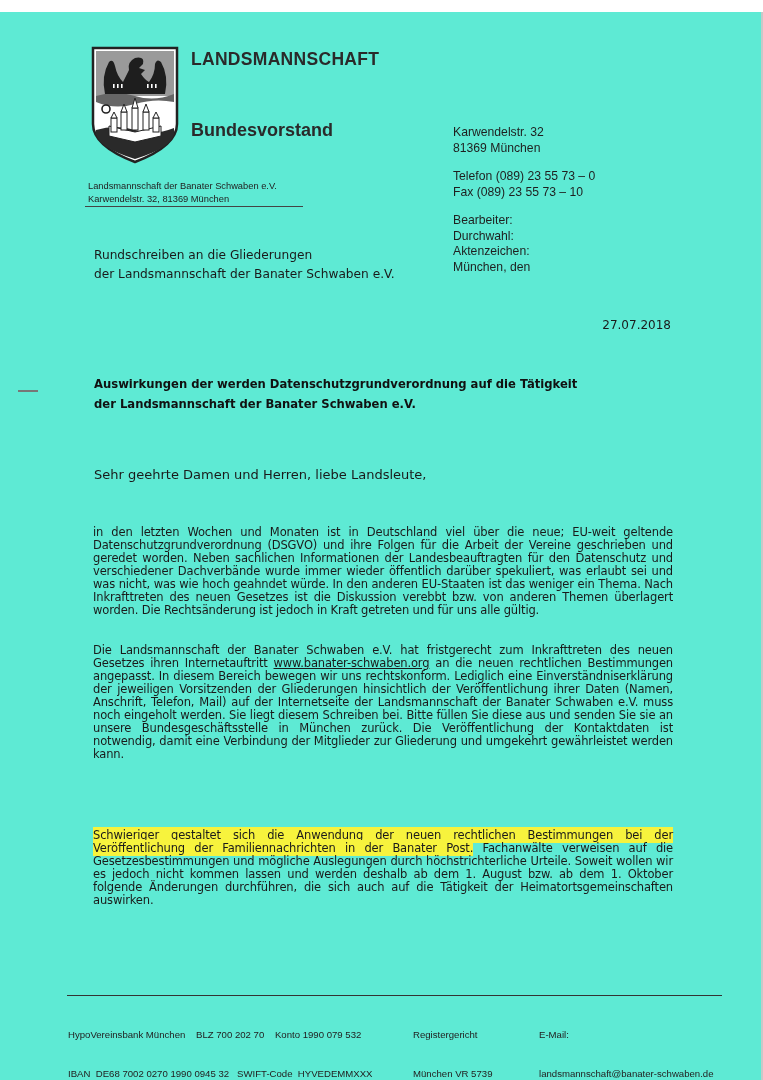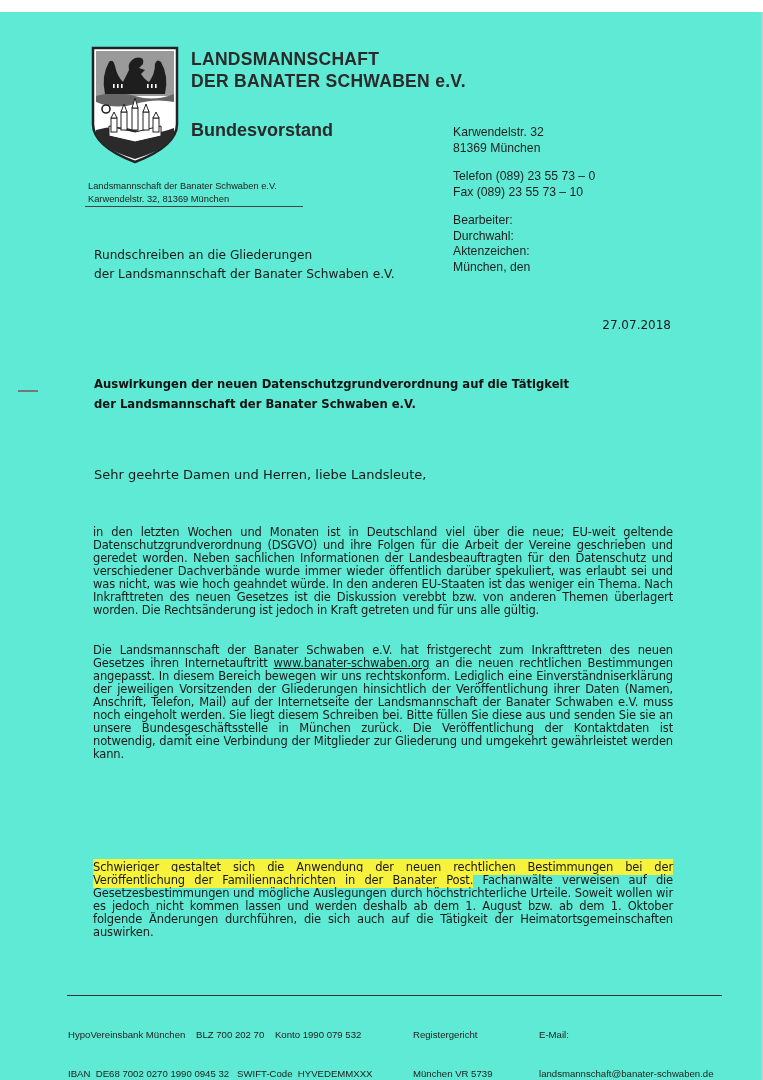--- a/index.html
+++ b/index.html
@@ -23,21 +23,21 @@
 
   .margin-mark { position:absolute; left:18px; top:378px; width:20px; height:1.5px; background:#777; }
 
   .subject { position:absolute; left:94px; top:362px; font-family:"DejaVu Sans", sans-serif; font-weight:bold; font-size:11.6px; line-height:20px; color:#111; }
 
   .salutation { position:absolute; left:94px; top:455px; font-family:"DejaVu Sans", sans-serif; font-size:13px; color:#1a1a1a; }
 
   .body { position:absolute; left:93px; width:580px; font-family:"DejaVu Sans", sans-serif; font-size:11.5px; line-height:13px; text-align:justify; color:#1a1a1a; letter-spacing:-0.15px; }
   .p1 { top:514px; }
   .p2 { top:632px; }
-  .p3 { top:817px;margin-top:32px; }
+  .p3 { top:817px; }
   .body a { color:#1a1a1a; text-decoration:underline; }
   .hl { background:#f7f33d; box-decoration-break:clone; -webkit-box-decoration-break:clone; padding:1px 0; }
 
   .footer-rule { position:absolute; left:67px; top:983px; width:655px; height:1px; background:#333; }
   .foot { position:absolute; font-family:"Liberation Sans", sans-serif; font-size:9.6px; line-height:13px; color:#222; white-space:pre; }
   .f-bank { left:68px; top:990px; }
   .f-reg { left:413px; top:990px; }
   .f-web { left:539px; top:990px; }
 </style>
 </head>
@@ -76,21 +76,20 @@
         <path d="M41 62 L44 52 L47 62 Z"></path>
       <rect x="52" y="66" width="6" height="18"></rect>
         <path d="M52 66 L55 58 L58 66 Z"></path>
       <rect x="62" y="72" width="6" height="14"></rect>
         <path d="M62 72 L65 66 L68 72 Z"></path>
     </g>
   </svg>
 
   <div class="org-name">
     <div>LANDSMANNSCHAFT</div>
-    <div>DER BANATER SCHWABEN e.V.</div>
   </div>
   <div class="org-sub">Bundesvorstand</div>
 
   <div class="sender-line">
     <div>Landsmannschaft der Banater Schwaben e.V.</div>
     <div>Karwendelstr. 32,  81369 München</div>
   </div>
   <div class="sender-rule"></div>
 
   <div class="addr-block">
@@ -109,21 +108,21 @@
   <div class="recipient">
     <div>Rundschreiben an die Gliederungen</div>
     <div>der Landsmannschaft der Banater Schwaben e.V.</div>
   </div>
 
   <div class="date">27.07.2018</div>
 
   <div class="margin-mark"></div>
 
   <div class="subject">
-    <div>Auswirkungen der neuen Datenschutzgrundverordnung auf die Tätigkeit</div>
+    <div>Auswirkungen der werden Datenschutzgrundverordnung auf die Tätigkeit</div>
     <div>der Landsmannschaft der Banater Schwaben e.V.</div>
   </div>
 
   <div class="salutation">Sehr geehrte Damen und Herren, liebe Landsleute,</div>
 
   <div class="body p1">in den letzten Wochen und Monaten ist in Deutschland viel über die neue; EU-weit geltende Datenschutzgrundverordnung (DSGVO) und ihre Folgen für die Arbeit der Vereine geschrieben und geredet worden. Neben sachlichen Informationen der Landesbeauftragten für den Datenschutz und verschiedener Dachverbände wurde immer wieder öffentlich darüber spekuliert, was erlaubt sei und was nicht, was wie hoch geahndet würde. In den anderen EU-Staaten ist das weniger ein Thema. Nach Inkrafttreten des neuen Gesetzes ist die Diskussion verebbt bzw. von anderen Themen überlagert worden. Die Rechtsänderung ist jedoch in Kraft getreten und für uns alle gültig.</div>
 
   <div class="body p2"><span>Die Landsmannschaft der Banater Schwaben e.V. hat fristgerecht zum Inkrafttreten des neuen Gesetzes ihren Internetauftritt </span><a>www.banater-schwaben.org</a><span> an die neuen rechtlichen Bestimmungen angepasst. In diesem Bereich bewegen wir uns rechtskonform. Lediglich eine Einverständniserklärung der jeweiligen Vorsitzenden der Gliederungen hinsichtlich der Veröffentlichung ihrer Daten (Namen, Anschrift, Telefon, Mail) auf der Internetseite der Landsmannschaft der Banater Schwaben e.V. muss noch eingeholt werden. Sie liegt diesem Schreiben bei. Bitte füllen Sie diese aus und senden Sie sie an unsere Bundesgeschäftsstelle in München zurück. Die Veröffentlichung der Kontaktdaten ist notwendig, damit eine Verbindung der Mitglieder zur Gliederung und umgekehrt gewährleistet werden kann.</span></div>
 
   <div class="body p3"><span class="hl" style="background: rgb(247, 243, 61);">Schwieriger gestaltet sich die Anwendung der neuen rechtlichen Bestimmungen bei der Veröffentlichung der Familiennachrichten in der Banater Post.</span><span> Fachanwälte verweisen auf die Gesetzesbestimmungen und mögliche Auslegungen durch höchstrichterliche Urteile. Soweit wollen wir es jedoch nicht kommen lassen und werden deshalb ab dem 1. August bzw. ab dem 1. Oktober folgende Änderungen durchführen, die sich auch auf die Tätigkeit der Heimatortsgemeinschaften auswirken.</span></div>

